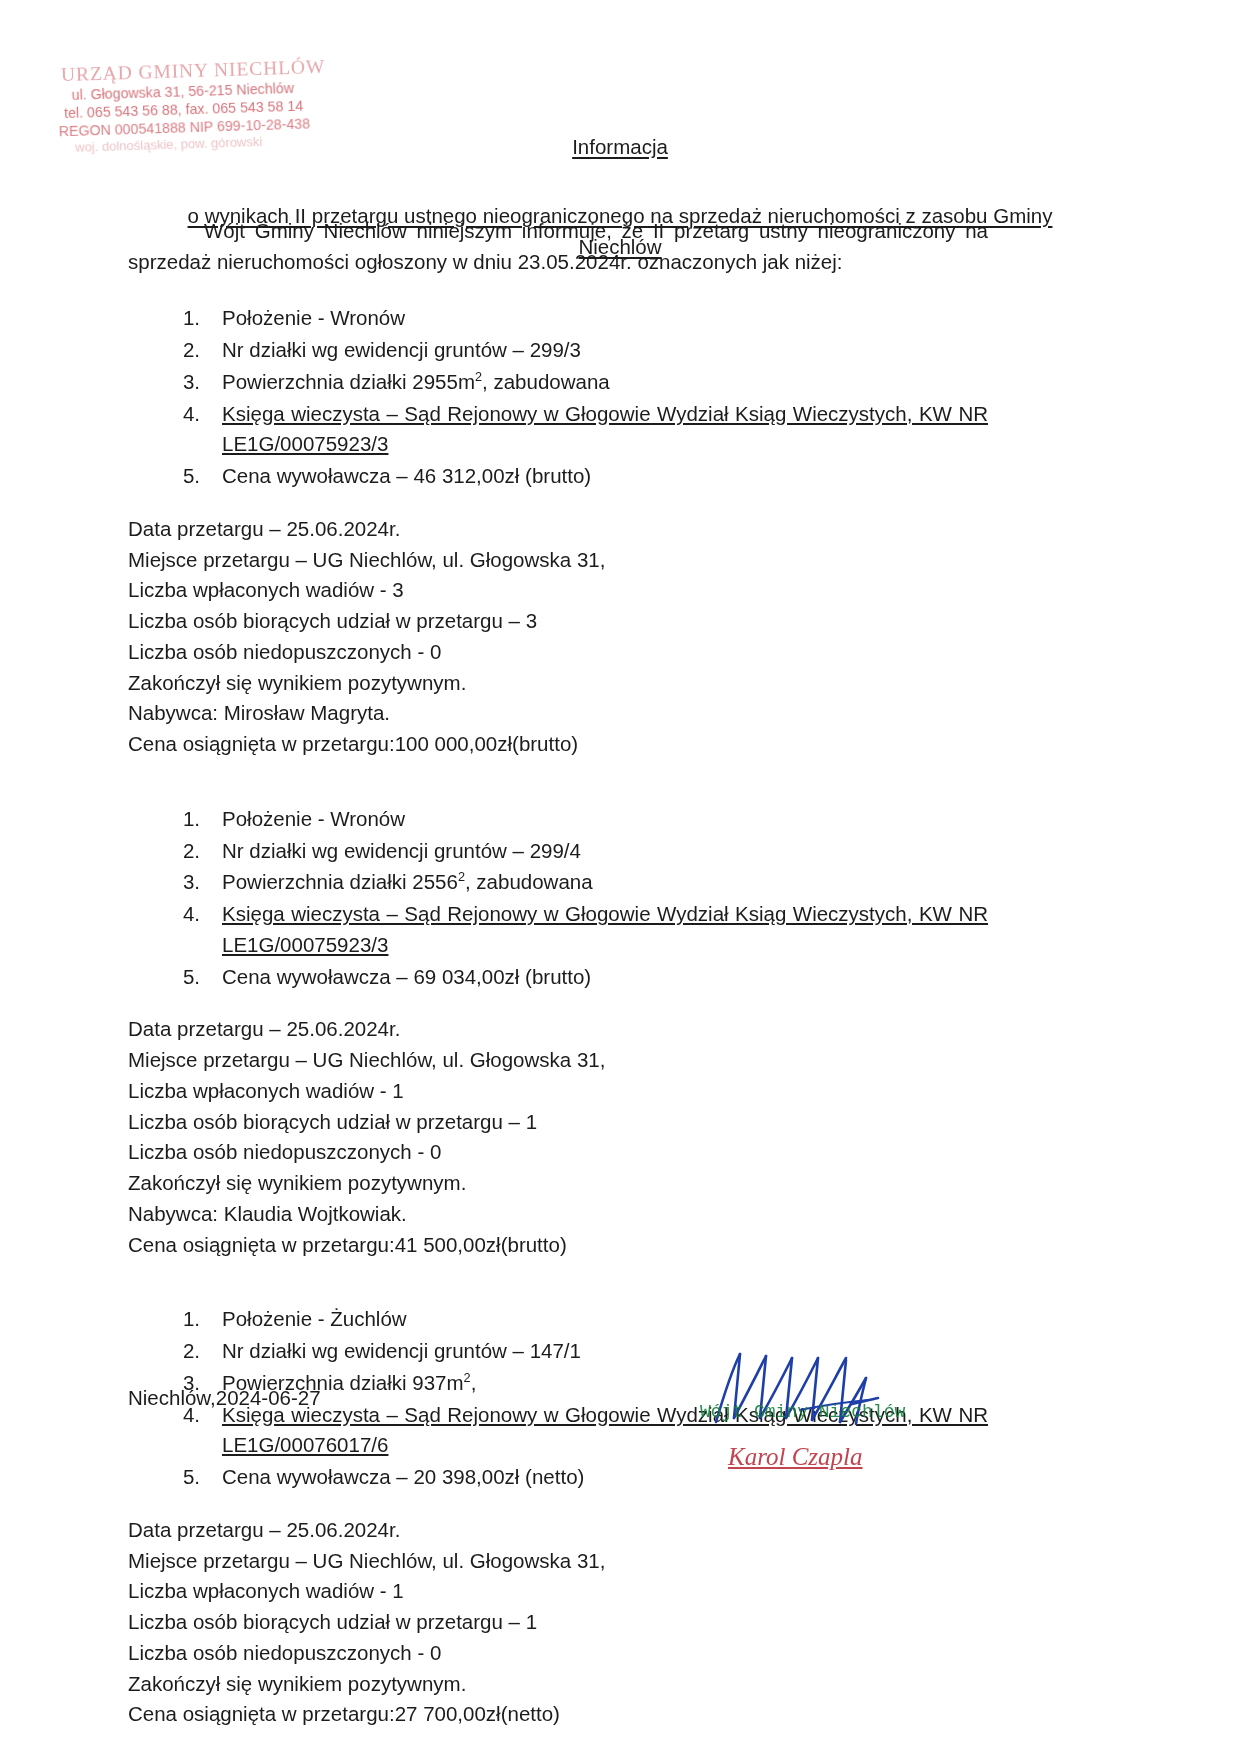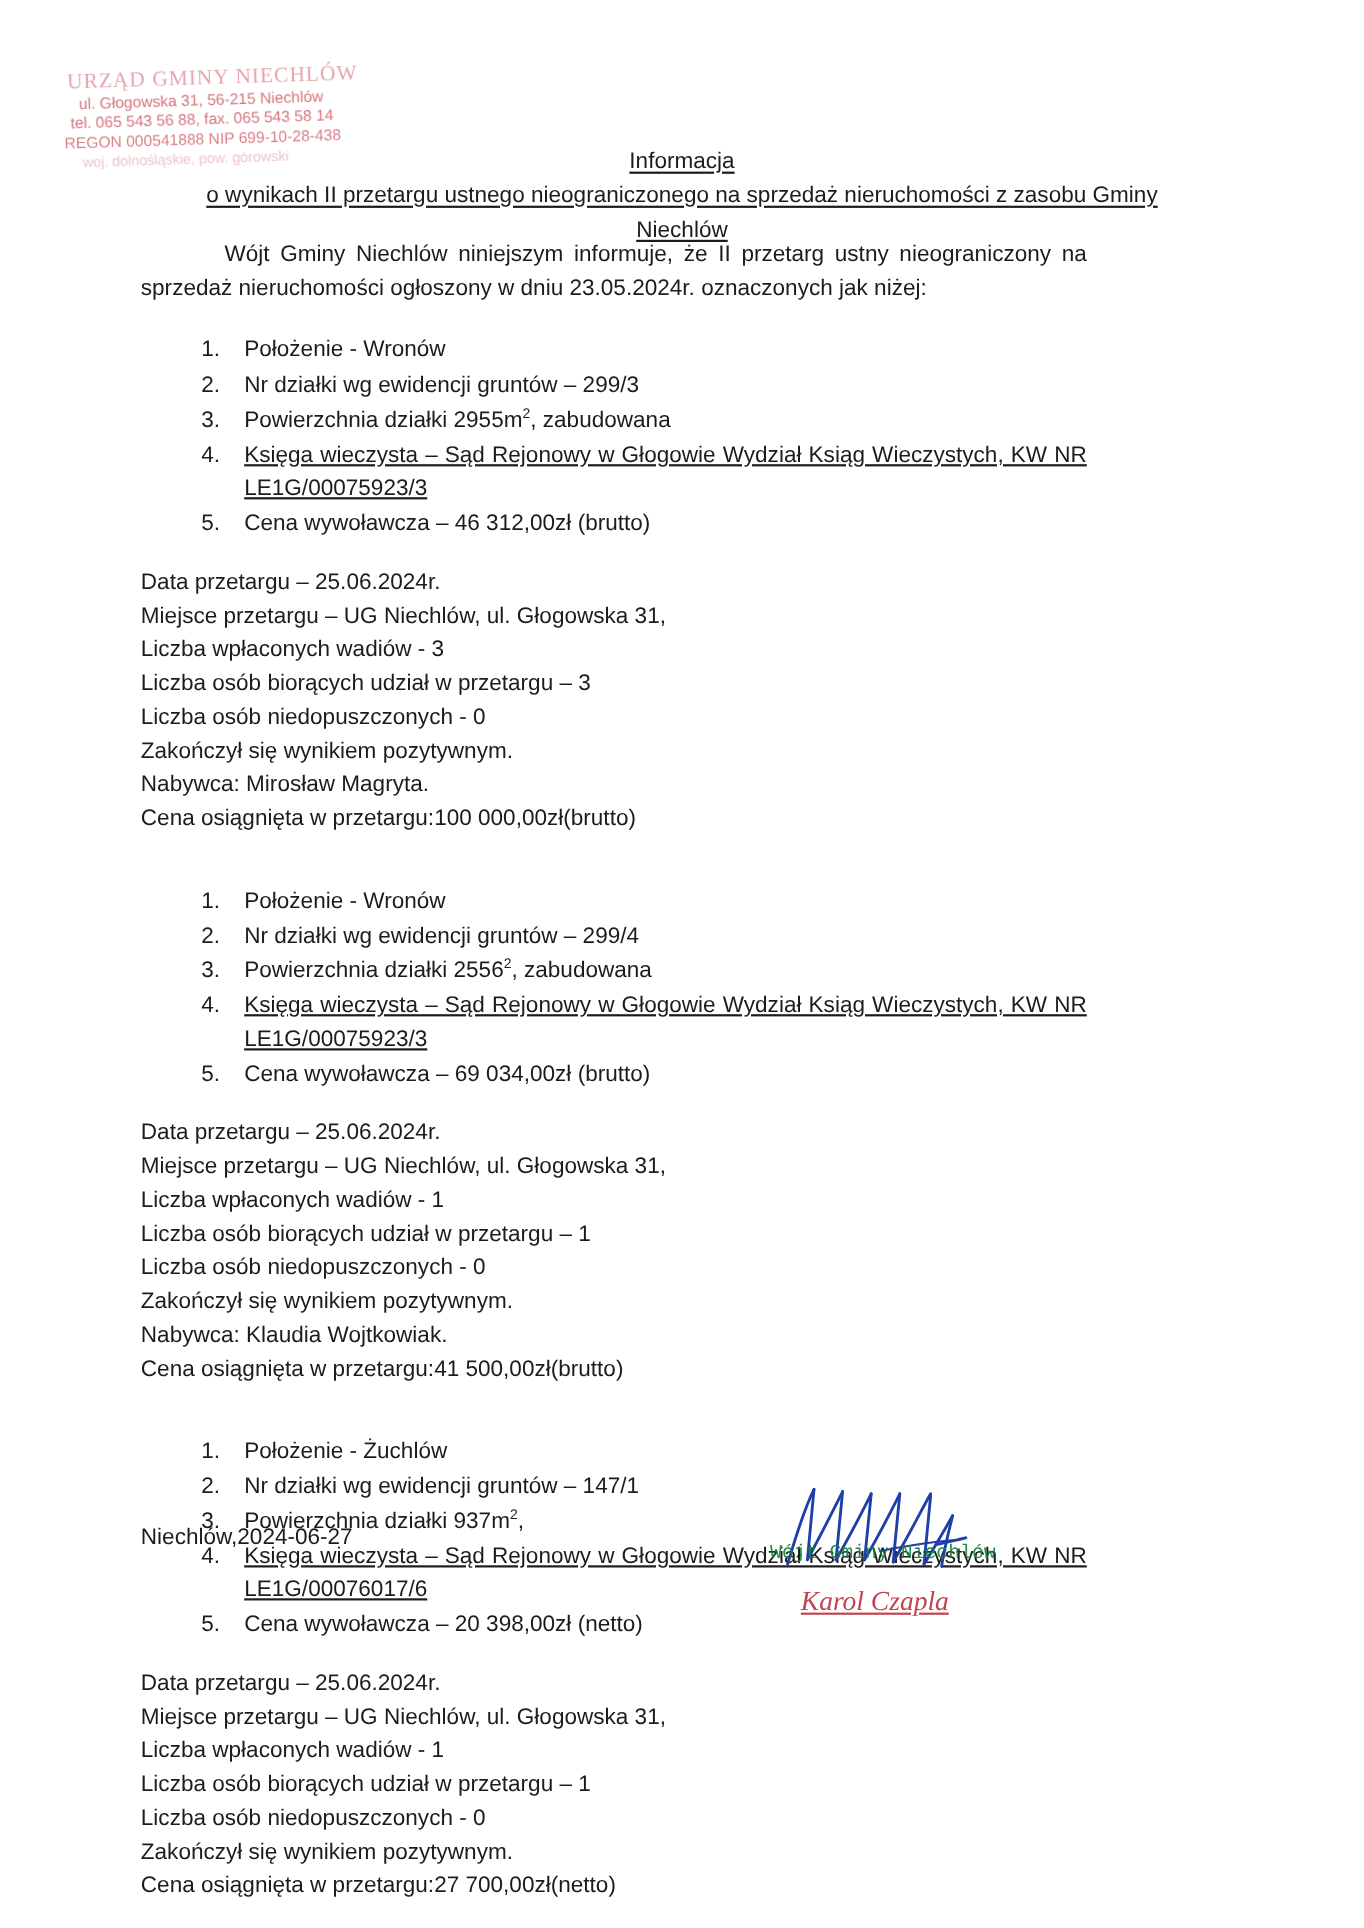--- a/index.html
+++ b/index.html
@@ -51,21 +51,21 @@
     width:1000px;
     text-align:center;
     font-size:20.5px;
     line-height:1.5;
   }
   .doc-title span{
     text-decoration:underline;
     text-underline-offset:3px;
   }
   .title-l1{display:block;}
-  .title-l2{display:block;}
+  .title-l2{display:block;margin-top:38px;}
   .title-l3{display:block;}
 
   
   .content{
     position:absolute;
     left:128px;top:215px;
     width:860px;
     font-size:20.5px;
     line-height:1.52;
   }

